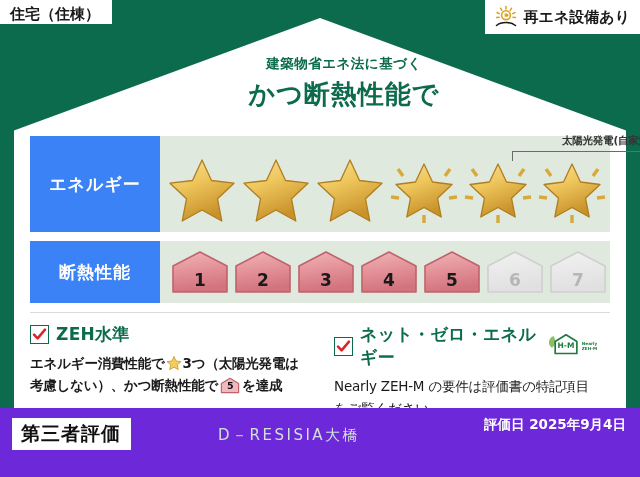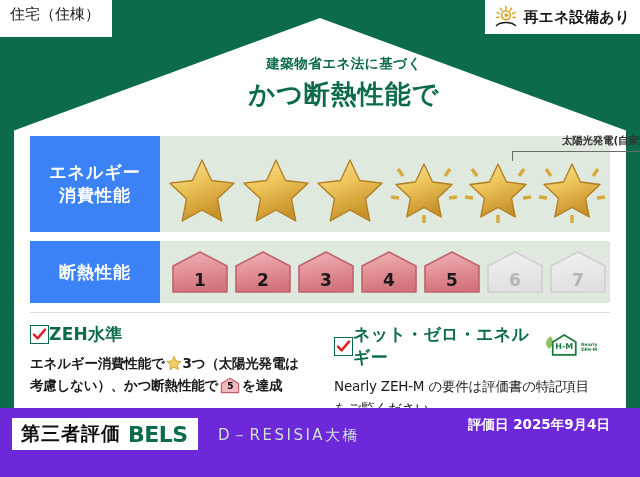--- a/index.html
+++ b/index.html
@@ -17,22 +17,22 @@
   .roof-shape{
     position:absolute;left:14px;top:18px;width:612px;height:402px;
     background:#ffffff;
     clip-path:polygon(50% 0%, 100% 28%, 100% 100%, 0% 100%, 0% 28%);
   }
 
   
   .tag-house{
     position:absolute;left:0px;top:0px;
     background:#ffffff;
-    padding:6px 12px 14px 10px;
-    font-size:15px;font-weight:normal;color:#1a1a1a;
+    padding:6px 12px 1px 10px;
+    font-size:15px;font-weight:bold;color:#1a1a1a;
     letter-spacing:0px;line-height:1.1;
     z-index:8;
   }
   .tag-renew{
     position:absolute;right:0px;top:0px;
     background:#ffffff;
     padding:5px 10px 5px 8px;
     display:flex;align-items:center;gap:5px;
     z-index:8;
   }
@@ -105,21 +105,21 @@
     color:#1a1a1a;pointer-events:none;
   }
   .house-cell.off .house-num{color:#b6b6b6;}
 
   
   .criteria{
     display:flex;margin-top:4px;border-top:1px solid #dcdcdc;padding-top:10px;
   }
   .crit{width:50%;padding-right:12px;box-sizing:border-box;position:relative;}
   .crit + .crit{padding-left:14px;}
-  .crit-head{display:flex;align-items:center;margin-bottom:7px;}
+  .crit-head{display:flex;align-items:center;gap:7px;margin-bottom:7px;}
   .chk{
     width:19px;height:19px;flex:0 0 19px;
     border:1.6px solid #0d6b4d;background:#fff;
     position:relative;box-sizing:border-box;
   }
   .chk svg{position:absolute;left:1px;top:1px;width:15px;height:15px;}
   .crit-title{font-size:17px;font-weight:bold;color:#0d6b4d;letter-spacing:.3px;}
   .crit-body{
     font-size:13.5px;color:#1a1a1a;line-height:1.62;letter-spacing:-0.2px;
     font-weight:bold;
@@ -146,21 +146,21 @@
     position:absolute;left:12px;top:10px;
     background:#fff;padding:3px 10px 3px 9px;
     display:flex;align-items:center;gap:7px;
   }
   .bels-jp{font-size:19px;font-weight:bold;color:#111;letter-spacing:1px;}
   .bels-en{font-size:22px;font-weight:bold;color:#0d6b4d;letter-spacing:-0.5px;font-family:"DejaVu Sans",sans-serif;}
   .prop-name{
     position:absolute;left:218px;top:18px;
     font-size:15px;color:#cfe0d8;letter-spacing:2.5px;font-weight:normal;
   }
-  .eval-wrap{position:absolute;right:30px;top:8px;text-align:left;}
+  .eval-wrap{position:absolute;right:14px;top:8px;text-align:left;}
   .eval-date{font-size:13.5px;color:#ffffff;font-weight:bold;letter-spacing:0px;}
   .eval-id{font-size:9px;color:#dfe9e4;letter-spacing:0px;margin-top:2px;}
 </style>
 </head>
 <body>
 
 <div class="stage">
   <div class="roof-shape"></div>
 </div>
 
@@ -189,21 +189,20 @@
 <div class="title-wrap">
   <div class="title-sub">建築物省エネ法に基づく</div>
   <div class="title-main">かつ断熱性能で</div>
 </div>
 
 <div class="content">
 
   <div class="metric row-energy">
     <div class="metric-label">
       <span>エネルギー</span>
-      <span>消費性能</span>
     </div>
     <div class="metric-body">
 
       <div class="solar-note">太陽光発電(自家消費)分</div>
       <div class="solar-bracket"></div>
 
       <div class="stars">
 
         <span class="star-cell">
           <svg viewBox="0 0 72 72">
@@ -379,19 +378,18 @@
       </div>
       <div class="crit-body lite">Nearly ZEH-M の要件は評価書の特記項目をご覧ください。</div>
     </div>
 
   </div>
 </div>
 
 <div class="footer">
   <div class="bels-box">
     <span class="bels-jp">第三者評価</span>
-    <span class="bels-en">BELS</span>
   </div>
   <div class="prop-name">D－RESISIA大橋</div>
   <div class="eval-wrap">
     <div class="eval-date">評価日 2025年9月4日</div>
   </div>
 </div>
 
 </body></html>

